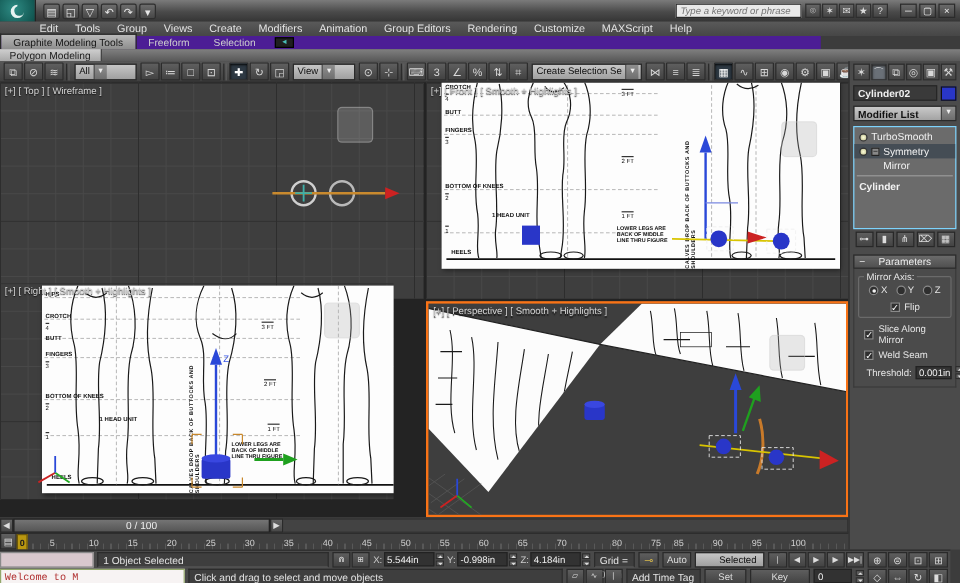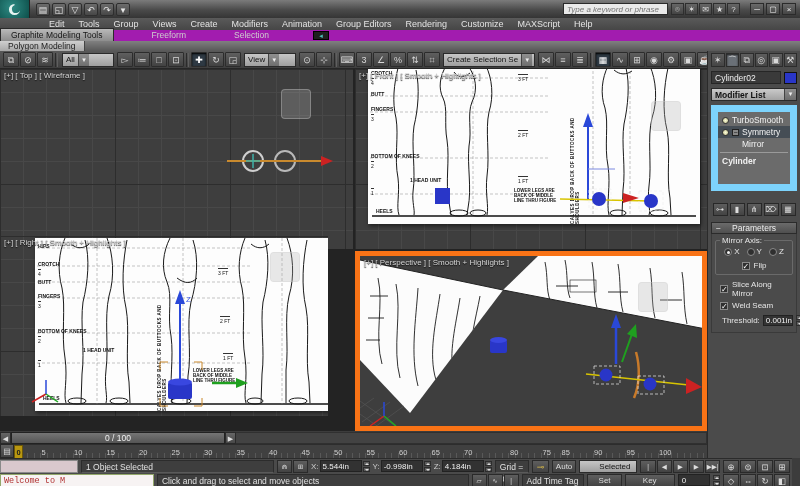--- a/index.html
+++ b/index.html
@@ -27,26 +27,26 @@
   .sc-row { display:flex; gap:1px; margin-left:3px; }
   .sc-btn { width:13px; height:12px; font-size:8px; line-height:11px; text-align:center;
     color:#ddd; background:linear-gradient(#666,#444); border:1px solid #2e2e2e; }
   #win-controls { display:flex; gap:2px; margin:0 4px 0 10px; }
   .win-btn { width:14px; height:12px; font-size:8px; line-height:11px; text-align:center;
     color:#eee; background:linear-gradient(#6a6a6a,#454545); border:1px solid #2b2b2b; }
 
   
   #menubar { left:0; top:18px; width:800px; height:12px;
     background:linear-gradient(#5a5a5a,#464646); display:flex; align-items:center;
-    padding-left:42px; gap:0; }
+    padding-left:26px; gap:0; }
   .menu-item { font-size:9px; color:#e3e3e3; padding:0 7px; line-height:12px; }
 
   
-  #ribbontabs { left:0; top:30px; width:800px; height:11px; background:#a21caf;
-    display:flex; align-items:flex-end;gap:28px; }
+  #ribbontabs { left:0; top:30px; width:684px; height:11px; background:#4c1d95;
+    display:flex; align-items:flex-end; }
   .rtab { font-size:8.5px; padding:1px 10px; color:#cfcfcf; }
   .rtab.active { background:linear-gradient(#b9b9b9,#8d8d8d); color:#161616; border:1px solid #2a2a2a; border-bottom:none; }
   #ribbon-cycle { width:16px; height:9px; margin-left:6px; margin-bottom:1px;
     background:#1f1f1f; border:1px solid #000; color:#49c0b8; font-size:7px; line-height:8px; text-align:center; }
 
   
   #polyrow { left:0; top:41px; width:800px; height:10px;
     background:linear-gradient(#808080,#585858); display:flex; }
   #poly-tab { font-size:8.5px; color:#1c1c1c; background:linear-gradient(#cfcfcf,#a8a8a8);
     padding:0 8px; line-height:10px; border-right:1px solid #444; }
@@ -68,21 +68,21 @@
 
   
   #viewports { left:0; top:69px; width:707px; height:362px; background:#232323; }
   .viewport { position:absolute; background-color:#3e3e3e; overflow:hidden; }
   .vp-grid { background-image:
       linear-gradient(#2d2d2d 1px, transparent 1px),
       linear-gradient(90deg,#2d2d2d 1px, transparent 1px),
       linear-gradient(#484848 1px, transparent 1px),
       linear-gradient(90deg,#484848 1px, transparent 1px);
     background-size:115px 115px,115px 115px,23px 23px,23px 23px; }
-  #vp-br { border:5px solid #f97316; }
+  #vp-br { border:2px solid #f97316; }
   .vp-label { position:absolute; top:2px; left:4px; font-size:8px; color:#d4d4d4; z-index:6;
     text-shadow:0 1px 1px #111; white-space:nowrap; }
   .viewcube-ghost { position:absolute; width:30px; height:30px; border-radius:4px;
     background:rgba(175,175,175,.28); border:1px solid rgba(210,210,210,.35); z-index:5; }
 
   .ref-img { position:absolute; background:#fdfdfd; box-shadow:1px 2px 4px rgba(0,0,0,.5); z-index:2; }
   .ref-img svg { position:absolute; left:0; top:0; }
   .chart-label { position:absolute; font-size:5px; color:#111; line-height:5px; letter-spacing:0;
     white-space:nowrap; z-index:3; font-weight:bold; }
   .chart-num { position:absolute; font-size:5px; color:#111; z-index:3; border-top:1px solid #333; padding-top:1px; }
@@ -92,30 +92,30 @@
   .gizmo { position:absolute; z-index:8; }
   .tripod { position:absolute; z-index:7; }
 
   
   #cpanel { left:707px; top:51px; width:93px; height:407px; background:#4b4b4b;
     border-left:1px solid #2a2a2a; padding:2px 3px; }
   #cp-tabs { display:flex; gap:1px; margin-bottom:4px; }
   .cp-tab { width:14px; height:14px; font-size:9px; line-height:13px; text-align:center;
     color:#d8d8d8; background:linear-gradient(#5e5e5e,#454545); border:1px solid #2c2c2c; }
   .cp-tab.active { background:#6a7077; color:#fff; box-shadow:inset 0 1px 2px #222; }
-  #objname-row { display:flex; gap:3px; align-items:center; margin-bottom:4px; }
+  #objname-row { display:flex; gap:3px; align-items:center; margin-bottom:4px;font-weight:bold; }
   #objname { flex:1; height:13px; background:#3a3a3a; border:1px solid #262626;
     color:#f0f0f0; font-size:8.5px; line-height:12px; padding-left:3px; }
   #objcolor { width:13px; height:12px; background:#2936c8; border:1px solid #111; }
   #modlist { height:13px; background:linear-gradient(#cacaca,#a3a3a3); border:1px solid #2a2a2a;
     color:#111; font-size:8.5px; display:flex; align-items:center; margin-bottom:4px; }
   #modlist .dd-label { flex:1; padding-left:3px; font-weight:bold; }
   #modlist .dd-arrow { width:12px; height:11px; background:linear-gradient(#8f8f8f,#6d6d6d);
     border-left:1px solid #444; color:#eee; text-align:center; line-height:10px; font-size:7px; }
-  #stackbox { height:86px; background:#6b6b6b; border:7px solid #7dd3fc; margin-bottom:12px;
+  #stackbox { height:86px; background:#6b6b6b; border:1px solid #7dd3fc; margin-bottom:2px;
     padding-top:2px; }
   .stack-row { display:flex; align-items:center; height:12px; font-size:8.5px; color:#f2f2f2; padding-left:4px; gap:3px; }
   .stack-row.selected { background:#454d55; }
   .bulb { width:7px; height:7px; border-radius:50%; background:radial-gradient(#fdfdd8,#b9b98a); border:1px solid #333; }
   .expand-box { width:7px; height:7px; background:#888; border:1px solid #222; color:#111;
     font-size:7px; line-height:6px; text-align:center; }
   .stack-indent { padding-left:24px; }
   .stack-sep { height:1px; background:#9a9a9a; margin:2px 2px; }
   .stack-base { font-weight:bold; }
   #stack-btns { display:flex; gap:2px; margin-bottom:6px; justify-content:center; }

